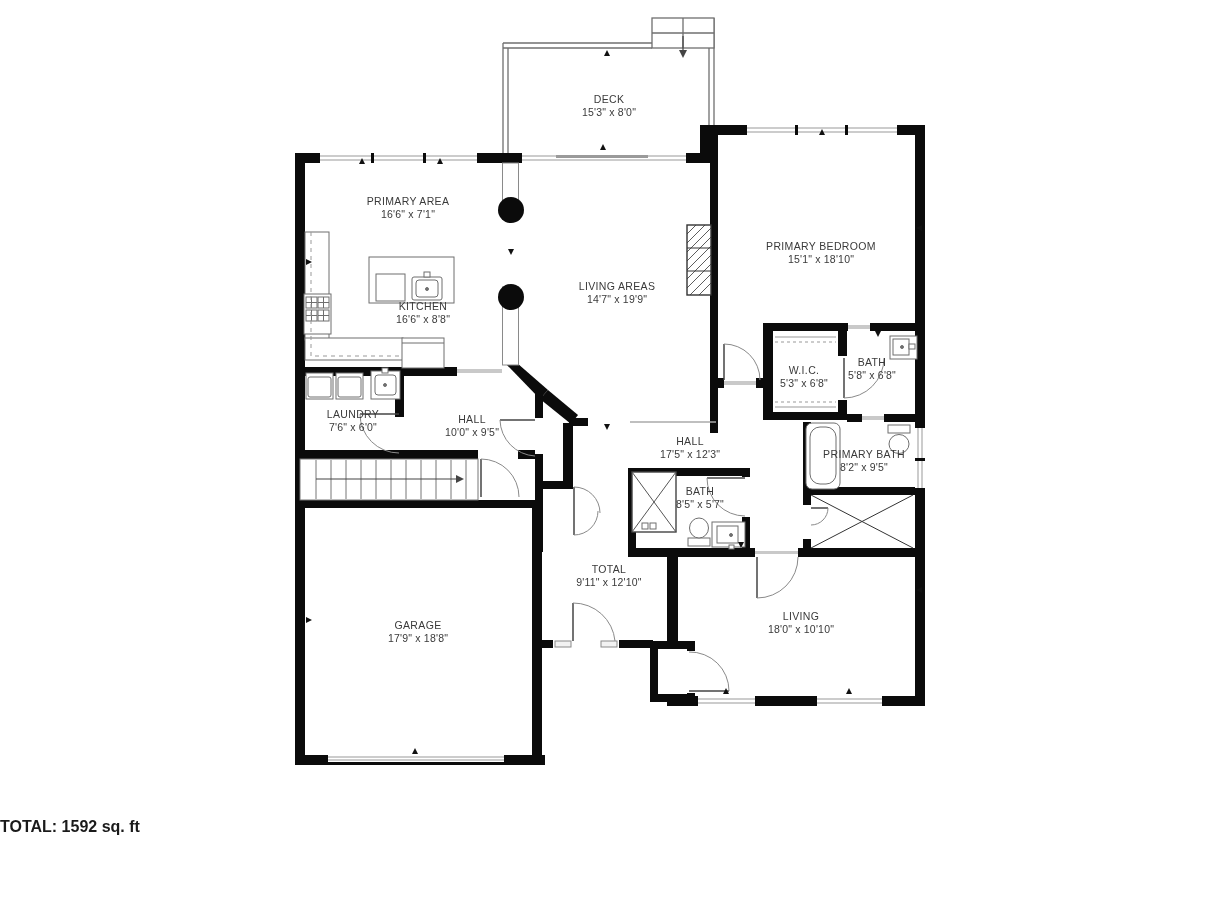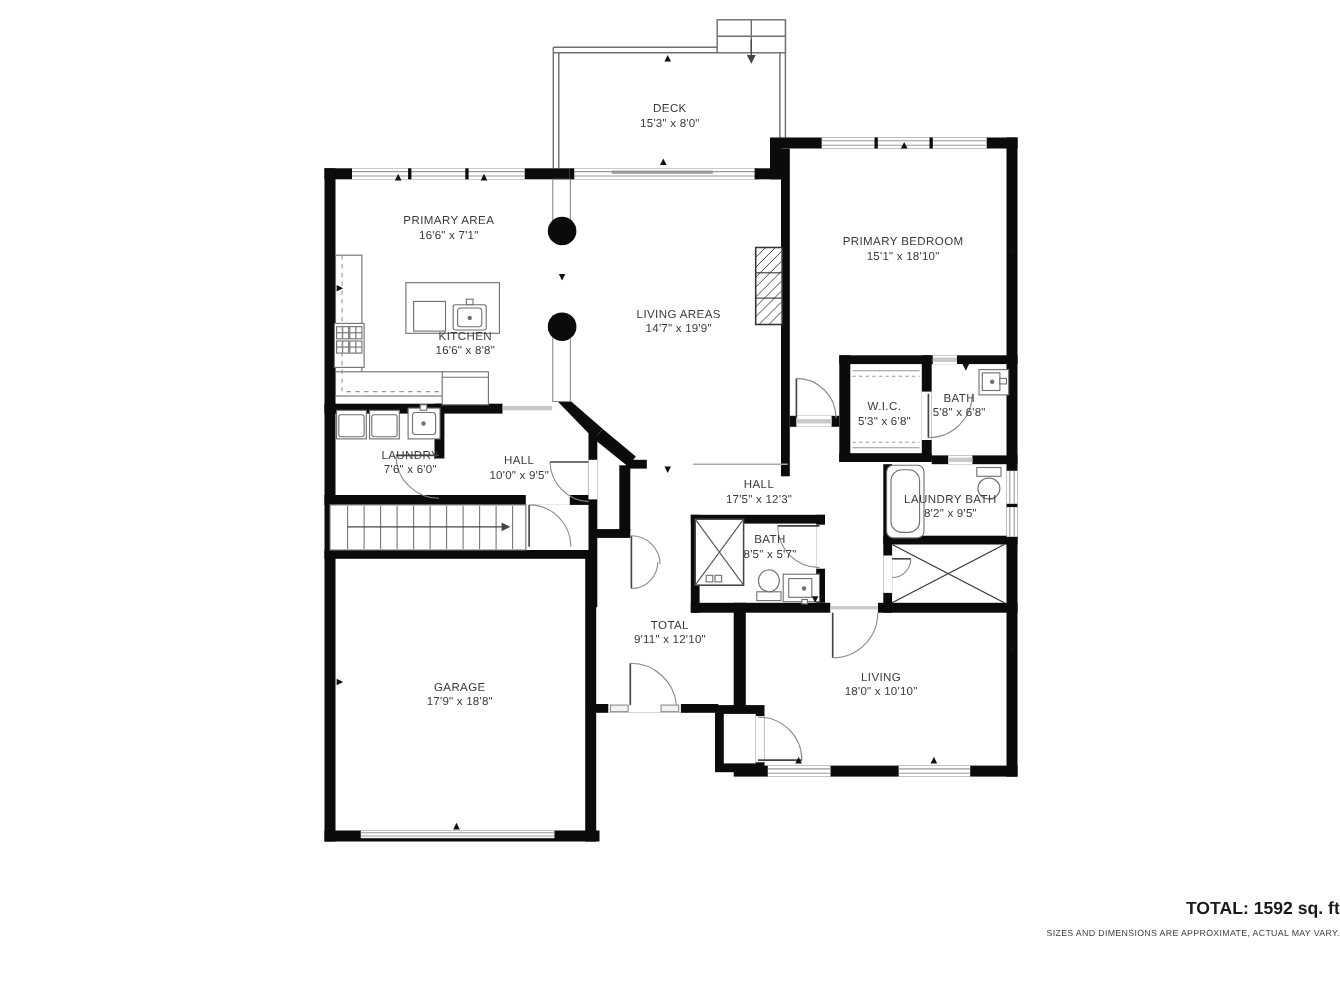--- a/index.html
+++ b/index.html
@@ -2,21 +2,21 @@
 <html><head>
 <meta charset="utf-8">
 <style>
   html,body{margin:0;padding:0;background:#ffffff;}
   .stage{position:relative;width:1218px;height:914px;background:#fff;overflow:hidden;
          font-family:"Liberation Sans","DejaVu Sans",sans-serif;}
   .plan-svg{position:absolute;left:0;top:0;}
   .room-label{position:absolute;transform:translateX(-50%);text-align:center;
               color:#3a3a3a;font-size:10.5px;letter-spacing:.35px;line-height:12.5px;white-space:nowrap;}
   .room-label .dims{display:block;letter-spacing:.2px;}
-  .summary{position:absolute;left:0;right:0;top:818px;text-align:right;color:#1a1a1a;}
+  .summary{position:absolute;left:0;right:0;top:818px;text-align:left;color:#1a1a1a;}
   .summary .line{font-size:16px;line-height:18px;}
   .summary .line.total{font-weight:bold;}
   .disclaimer{margin-top:8px;font-size:8px;color:#3c3c3c;letter-spacing:.3px;}
 </style>
 </head>
 <body>
 
 <div class="stage">
 
   <svg class="plan-svg" width="1218" height="914" viewBox="0 0 1218 914">
@@ -371,46 +371,46 @@
     <span class="dims">16'6" x 7'1"</span>
   </div>
   <div class="room-label" style="left:423px;top:300px">
     <span>KITCHEN</span>
     <span class="dims">16'6" x 8'8"</span>
   </div>
   <div class="room-label" style="left:617px;top:280px">
     <span>LIVING AREAS</span>
     <span class="dims">14'7" x 19'9"</span>
   </div>
-  <div class="room-label" style="left:821px;top:214px">
+  <div class="room-label" style="left:821px;top:240px">
     <span>PRIMARY BEDROOM</span>
     <span class="dims">15'1" x 18'10"</span>
   </div>
   <div class="room-label" style="left:804px;top:364px">
     <span>W.I.C.</span>
     <span class="dims">5'3" x 6'8"</span>
   </div>
   <div class="room-label" style="left:872px;top:356px">
     <span>BATH</span>
     <span class="dims">5'8" x 6'8"</span>
   </div>
-  <div class="room-label" style="left:373px;top:408px">
+  <div class="room-label" style="left:353px;top:408px">
     <span>LAUNDRY</span>
     <span class="dims">7'6" x 6'0"</span>
   </div>
   <div class="room-label" style="left:472px;top:413px">
     <span>HALL</span>
     <span class="dims">10'0" x 9'5"</span>
   </div>
   <div class="room-label" style="left:690px;top:435px">
     <span>HALL</span>
     <span class="dims">17'5" x 12'3"</span>
   </div>
   <div class="room-label" style="left:864px;top:448px">
-    <span>LAUNDRY BATH</span>
+    <span>PRIMARY BATH</span>
     <span class="dims">8'2" x 9'5"</span>
   </div>
   <div class="room-label" style="left:700px;top:485px">
     <span>BATH</span>
     <span class="dims">8'5" x 5'7"</span>
   </div>
   <div class="room-label" style="left:609px;top:563px">
     <span>TOTAL</span>
     <span class="dims">9'11" x 12'10"</span>
   </div>
@@ -418,16 +418,15 @@
     <span>GARAGE</span>
     <span class="dims">17'9" x 18'8"</span>
   </div>
   <div class="room-label" style="left:801px;top:610px">
     <span>LIVING</span>
     <span class="dims">18'0" x 10'10"</span>
   </div>
 
   <div class="summary">
     <div class="line total">TOTAL: 1592 sq. ft</div>
-    <div class="disclaimer">SIZES AND DIMENSIONS ARE APPROXIMATE, ACTUAL MAY VARY.</div>
   </div>
 
 </div>
 
 </body></html>

